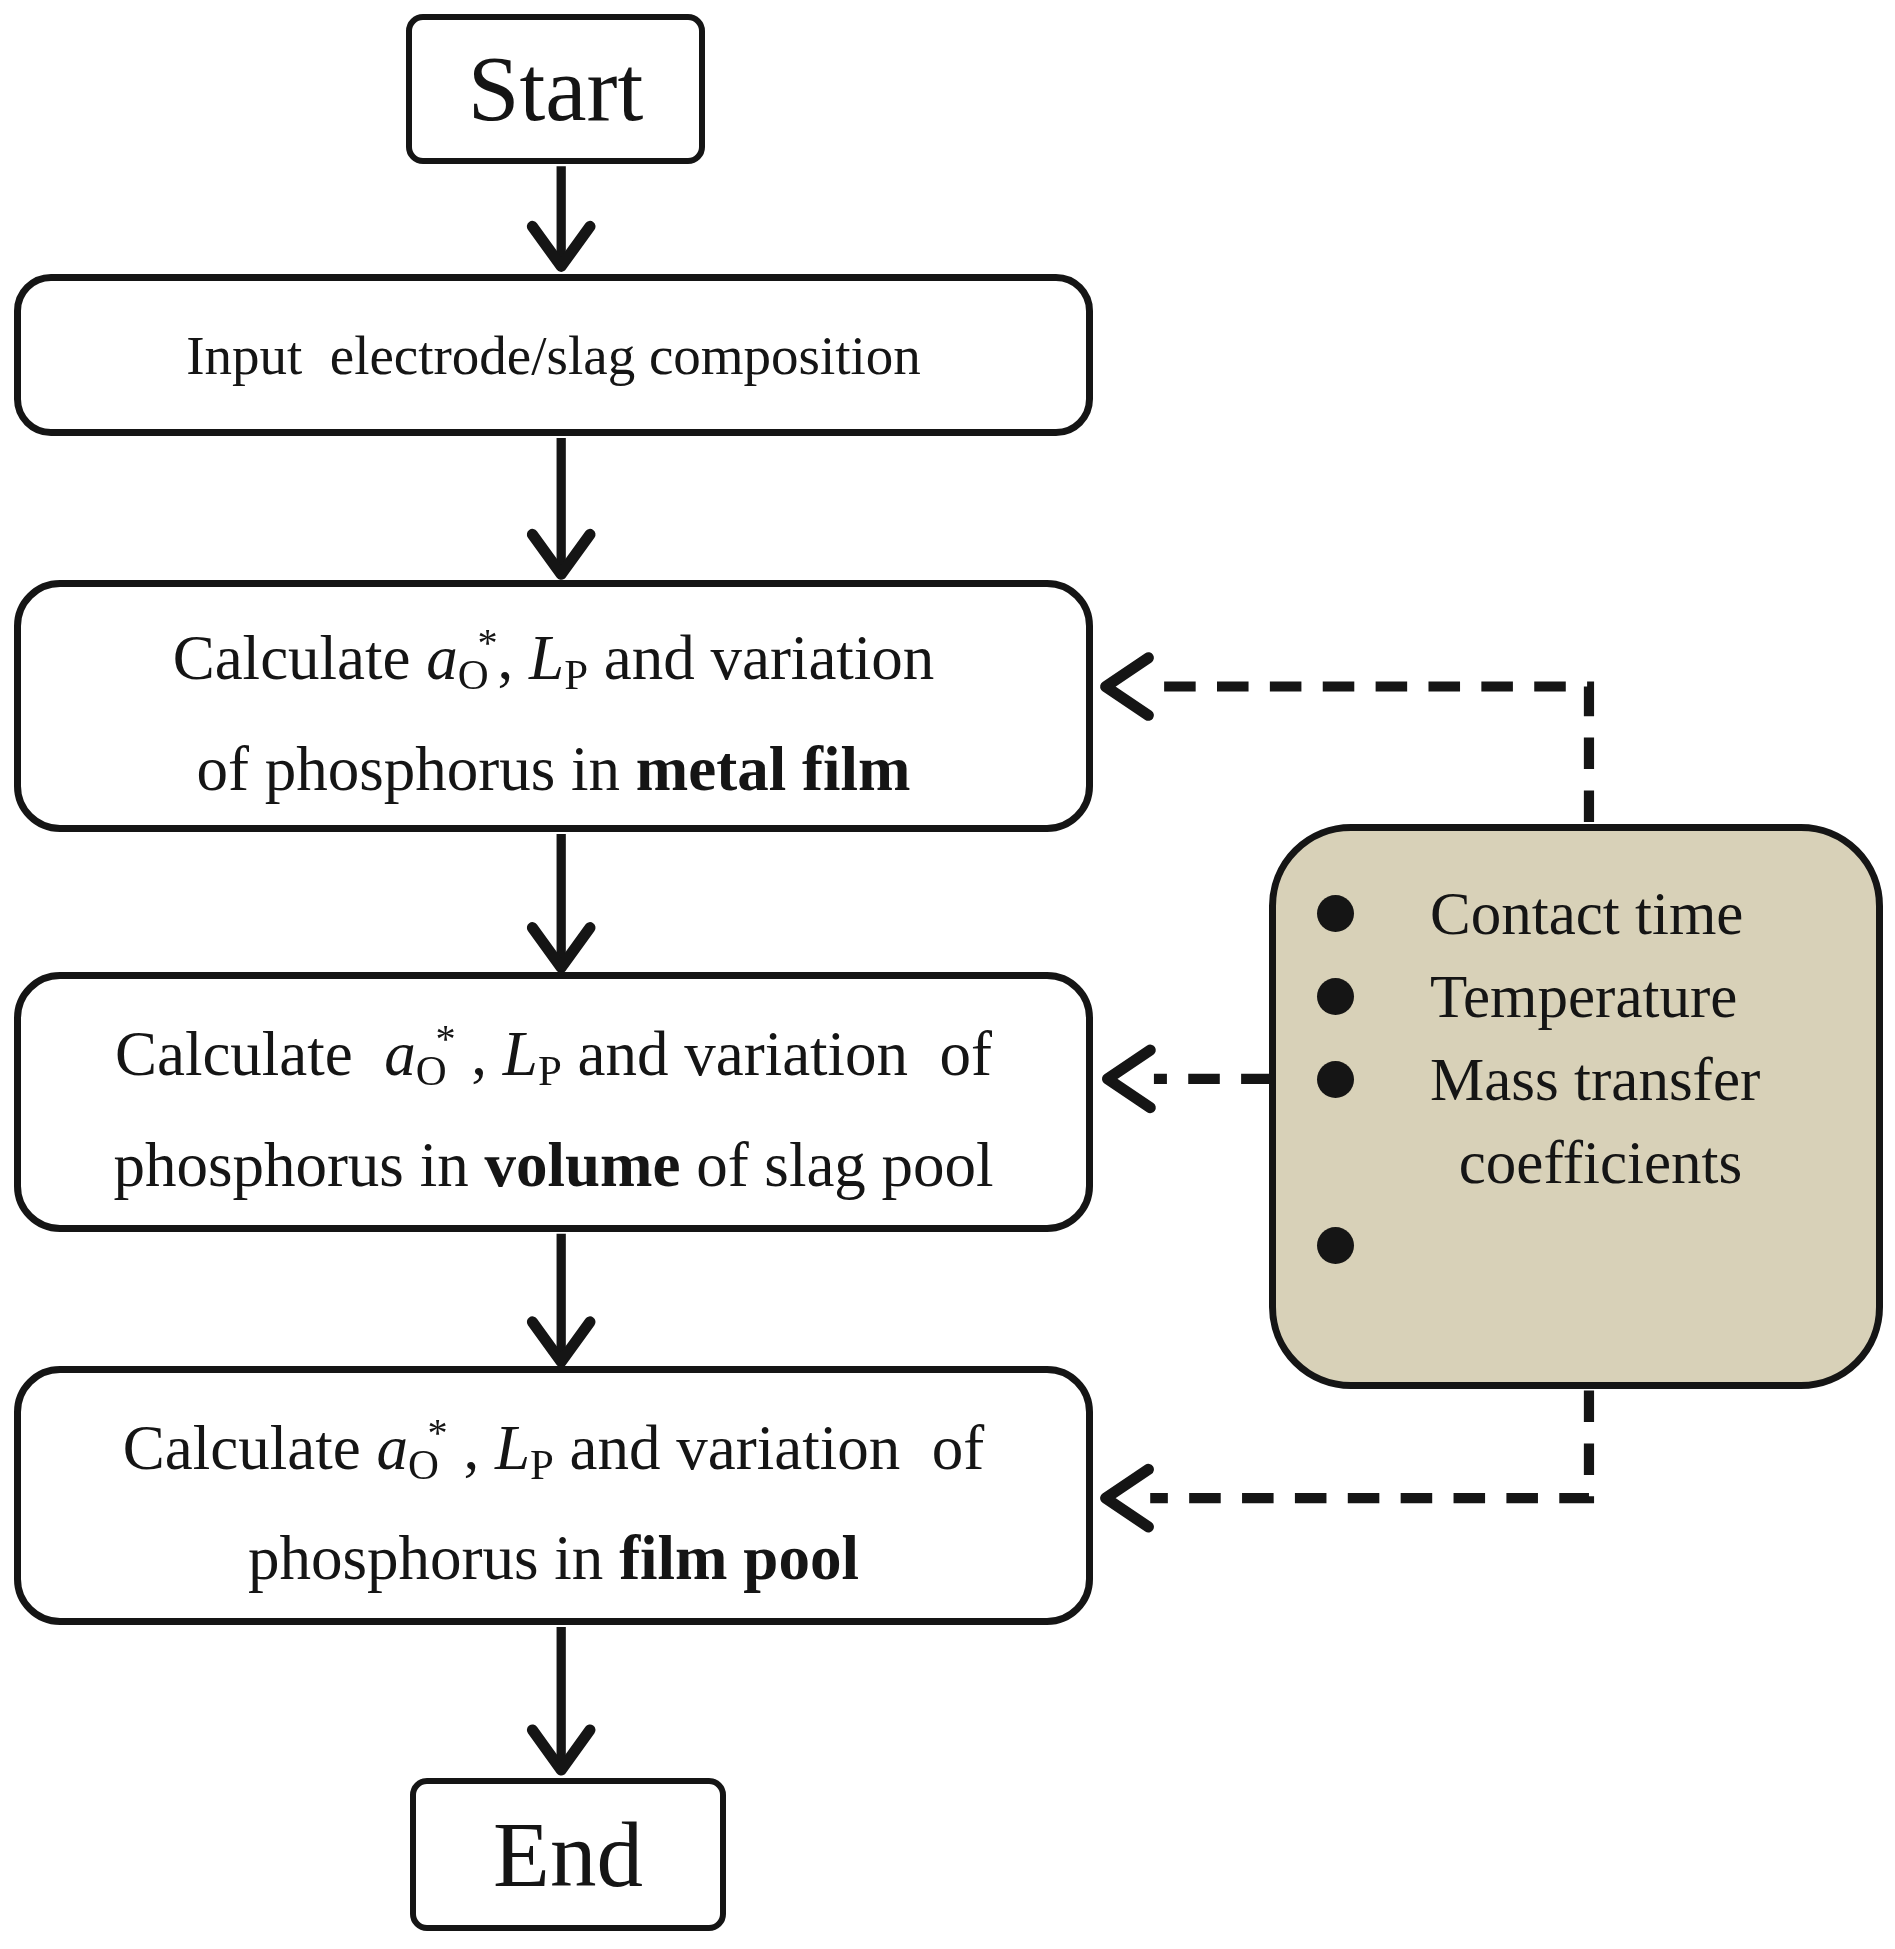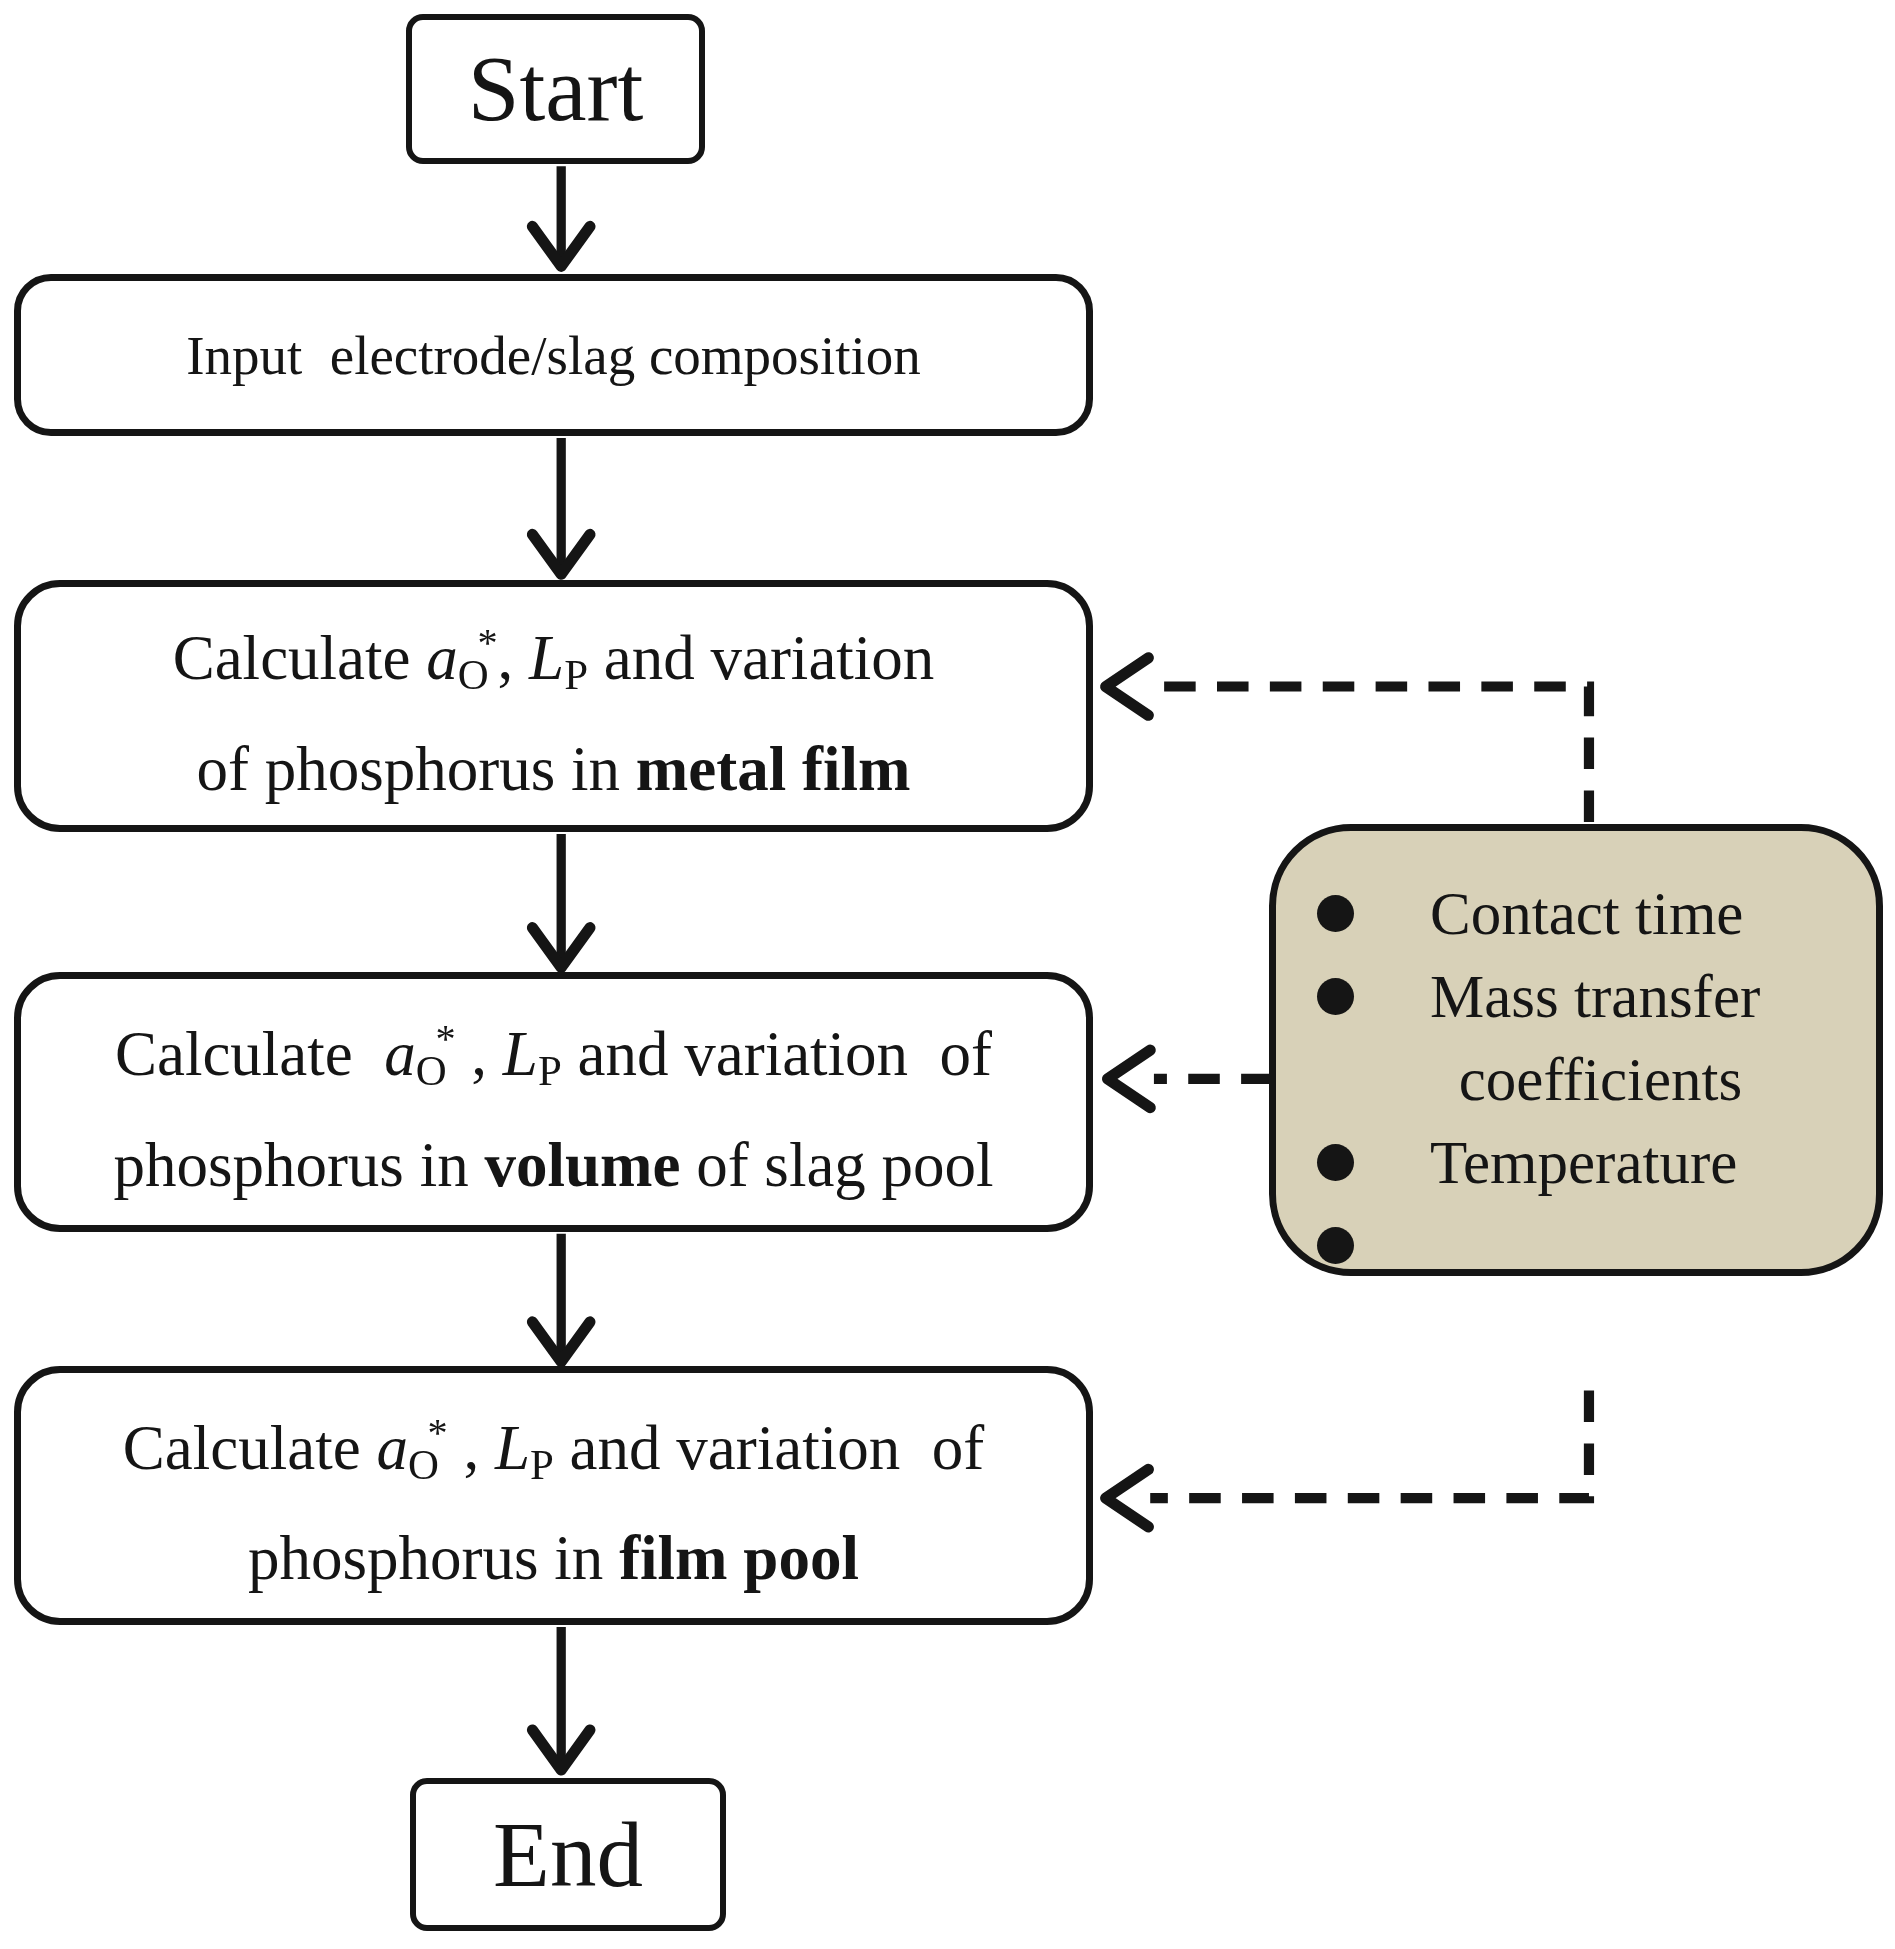--- a/index.html
+++ b/index.html
@@ -42,21 +42,21 @@
 
   #start{left:406px;top:14px;width:299px;height:150px;}
   #input{left:14px;top:274px;width:1079px;height:162px;}
   #film{left:14px;top:580px;width:1079px;height:252px;}
   #droplet{left:14px;top:972px;width:1079px;height:260px;}
   #pool{left:14px;top:1366px;width:1079px;height:259px;}
   #end{left:410px;top:1778px;width:316px;height:153px;}
 
   #panel{
     position:absolute;z-index:2;
-    left:1269px;top:824px;width:614px;height:452px;
+    left:1269px;top:824px;width:614px;height:565px;
     box-sizing:border-box;
     background:var(--panel-fill);
     border:7.4px solid var(--stroke);
     border-radius:82px;
     padding:41px 26px 18.6px 41px;
   }
   .panel-item{display:flex;align-items:flex-start;}
   .bullet{
     flex:none;width:37px;height:37px;border-radius:50%;
     background:var(--stroke);
@@ -140,28 +140,28 @@
 
     <div class="panel-item">
           <span class="bullet"></span>
           <div class="item-text">
             <div class="item-line-first">Contact time</div>
           </div>
         </div>
         <div class="panel-item">
           <span class="bullet"></span>
           <div class="item-text">
-            <div class="item-line-first">Mass transfer</div>
-            <div class="item-line-wrap">coefficients</div>
+            <div class="item-line-first">Temperature</div>
           </div>
         </div>
         <div class="panel-item">
           <span class="bullet"></span>
           <div class="item-text">
-            <div class="item-line-first">Temperature</div>
+            <div class="item-line-first">Mass transfer</div>
+            <div class="item-line-wrap">coefficients</div>
           </div>
         </div>
         <div class="panel-item">
           <span class="bullet"></span>
         </div>
       </div>
   </div>
 
 </div>
 

